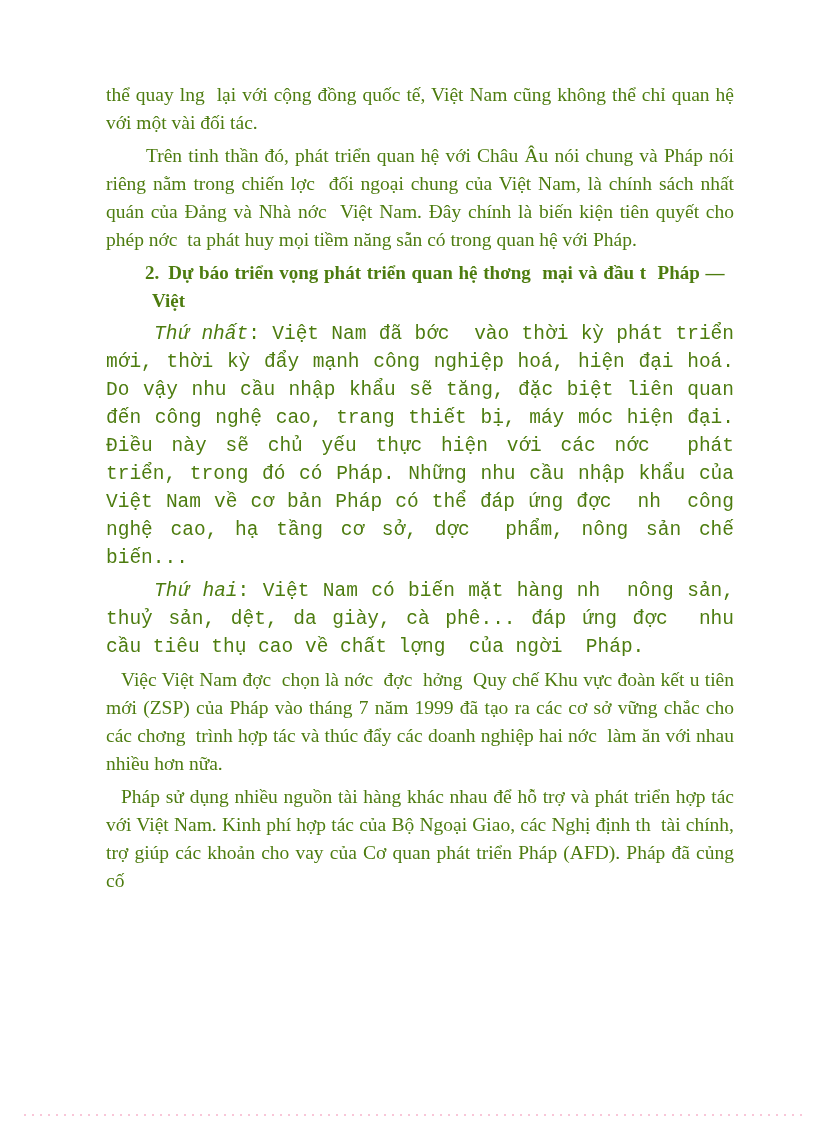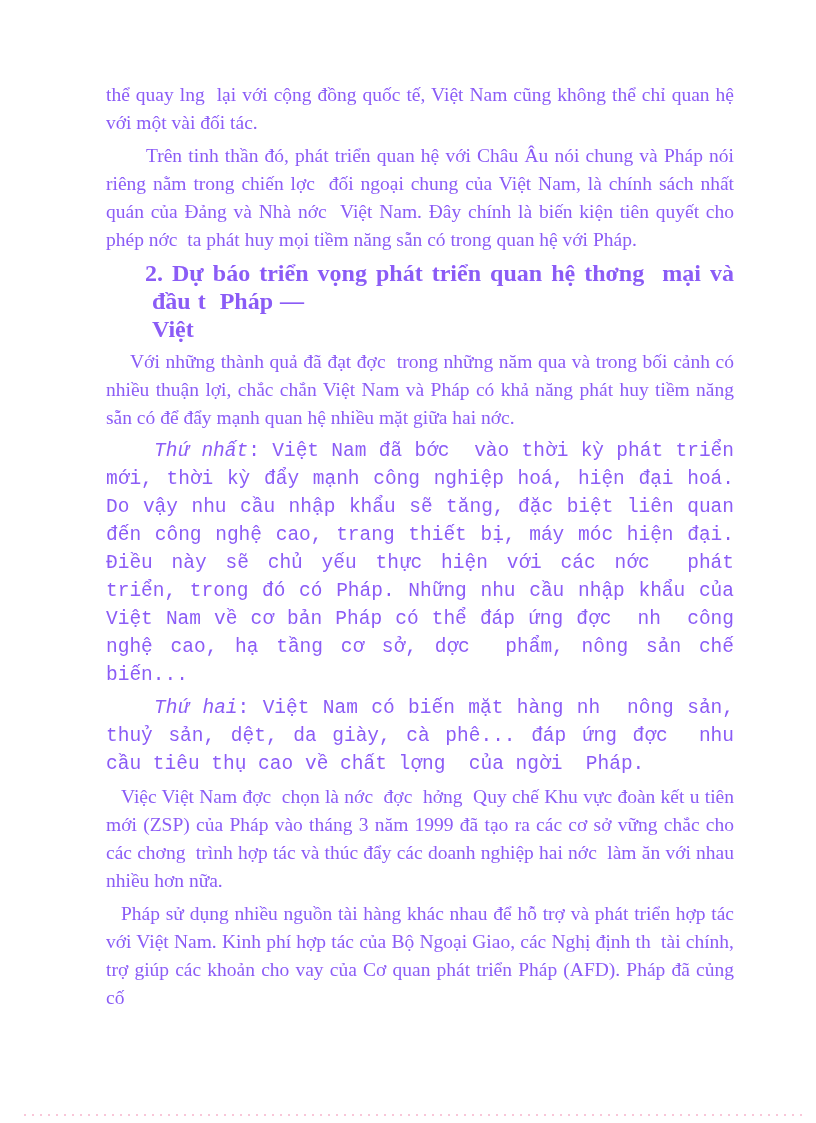--- a/index.html
+++ b/index.html
@@ -26,21 +26,21 @@
     margin: 0 0 5px 0;
     white-space: pre-wrap; 
   }
   .ind-none   { text-indent: 0; }
   .ind-normal { text-indent: 40px; }
   .ind-small  { text-indent: 24px; }
   .ind-large  { text-indent: 48px; font-family: Liberation Mono, monospace; }
   .ind-tiny   { text-indent: 15px; }
   .heading {
     font-weight: 700;
-    font-size: 24px;
+    font-size: 19px;
     padding-left: 46px;
     text-indent: -7px;
     margin: 8px 0 6px 0;
     word-spacing: 1px;
   }
   .h-num { margin-right: 9px; }
   .footer-line {
     position: absolute;
     left: 24px;
     top: 1114px;
@@ -48,25 +48,24 @@
     height: 2px;
     background: repeating-linear-gradient(90deg,
       var(--footer-dot-color, #f9c6d8) 0 2px,
       transparent 2px 8px);
   }
 </style>
 </head>
 <body>
 
 <div class="page" style="background: rgb(255, 255, 255);">
-  <div class="doc" style="color: #8b5cf6;">
+  <div class="doc" style="color: #4d7c0f;">
       <p class="ind-none"><span>thể quay lng  lại với cộng đồng quốc tế, Việt Nam cũng không thể chỉ quan hệ với một vài đối tác.</span></p>
       <p class="ind-normal"><span>Trên tinh thần đó, phát triển quan hệ với Châu Âu nói chung và Pháp nói riêng nằm trong chiến lợc  đối ngoại chung của Việt Nam, là chính sách nhất quán của Đảng và Nhà nớc  Việt Nam. Đây chính là biến kiện tiên quyết cho phép nớc  ta phát huy mọi tiềm năng sẵn có trong quan hệ với Pháp.</span></p>
       <p class="heading"><span class="h-num">2.</span><span>Dự báo triển vọng phát triển quan hệ thơng  mại và đầu t  Pháp —
 Việt</span></p>
-      <p class="ind-small"><span>Với những thành quả đã đạt đợc  trong những năm qua và trong bối cảnh có nhiều thuận lợi, chắc chắn Việt Nam và Pháp có khả năng phát huy tiềm năng sẵn có để đẩy mạnh quan hệ nhiều mặt giữa hai nớc.</span></p>
       <p class="ind-large"><i>Thứ nhất</i><span>: Việt Nam đã bớc  vào thời kỳ phát triển mới, thời kỳ đẩy mạnh công nghiệp hoá, hiện đại hoá. Do vậy nhu cầu nhập khẩu sẽ tăng, đặc biệt liên quan đến công nghệ cao, trang thiết bị, máy móc hiện đại. Điều này sẽ chủ yếu thực hiện với các nớc  phát triển, trong đó có Pháp. Những nhu cầu nhập khẩu của Việt Nam về cơ bản Pháp có thể đáp ứng đợc  nh  công nghệ cao, hạ tầng cơ sở, dợc  phẩm, nông sản chế biến...</span></p>
       <p class="ind-large"><i>Thứ hai</i><span>: Việt Nam có biến mặt hàng nh  nông sản, thuỷ sản, dệt, da giày, cà phê... đáp ứng đợc  nhu cầu tiêu thụ cao về chất lợng  của ngời  Pháp.</span></p>
-      <p class="ind-tiny"><span>Việc Việt Nam đợc  chọn là nớc  đợc  hởng  Quy chế Khu vực đoàn kết u tiên mới (ZSP) của Pháp vào tháng 3 năm 1999 đã tạo ra các cơ sở vững chắc cho các chơng  trình hợp tác và thúc đẩy các doanh nghiệp hai nớc  làm ăn với nhau nhiều hơn nữa.</span></p>
+      <p class="ind-tiny"><span>Việc Việt Nam đợc  chọn là nớc  đợc  hởng  Quy chế Khu vực đoàn kết u tiên mới (ZSP) của Pháp vào tháng 7 năm 1999 đã tạo ra các cơ sở vững chắc cho các chơng  trình hợp tác và thúc đẩy các doanh nghiệp hai nớc  làm ăn với nhau nhiều hơn nữa.</span></p>
       <p class="ind-tiny"><span>Pháp sử dụng nhiều nguồn tài hàng khác nhau để hỗ trợ và phát triển hợp tác với Việt Nam. Kinh phí hợp tác của Bộ Ngoại Giao, các Nghị định th  tài chính, trợ giúp các khoản cho vay của Cơ quan phát triển Pháp (AFD). Pháp đã củng cố</span></p>
     </div>
   <div class="footer-line"></div>
 </div>
 
 </body></html>

